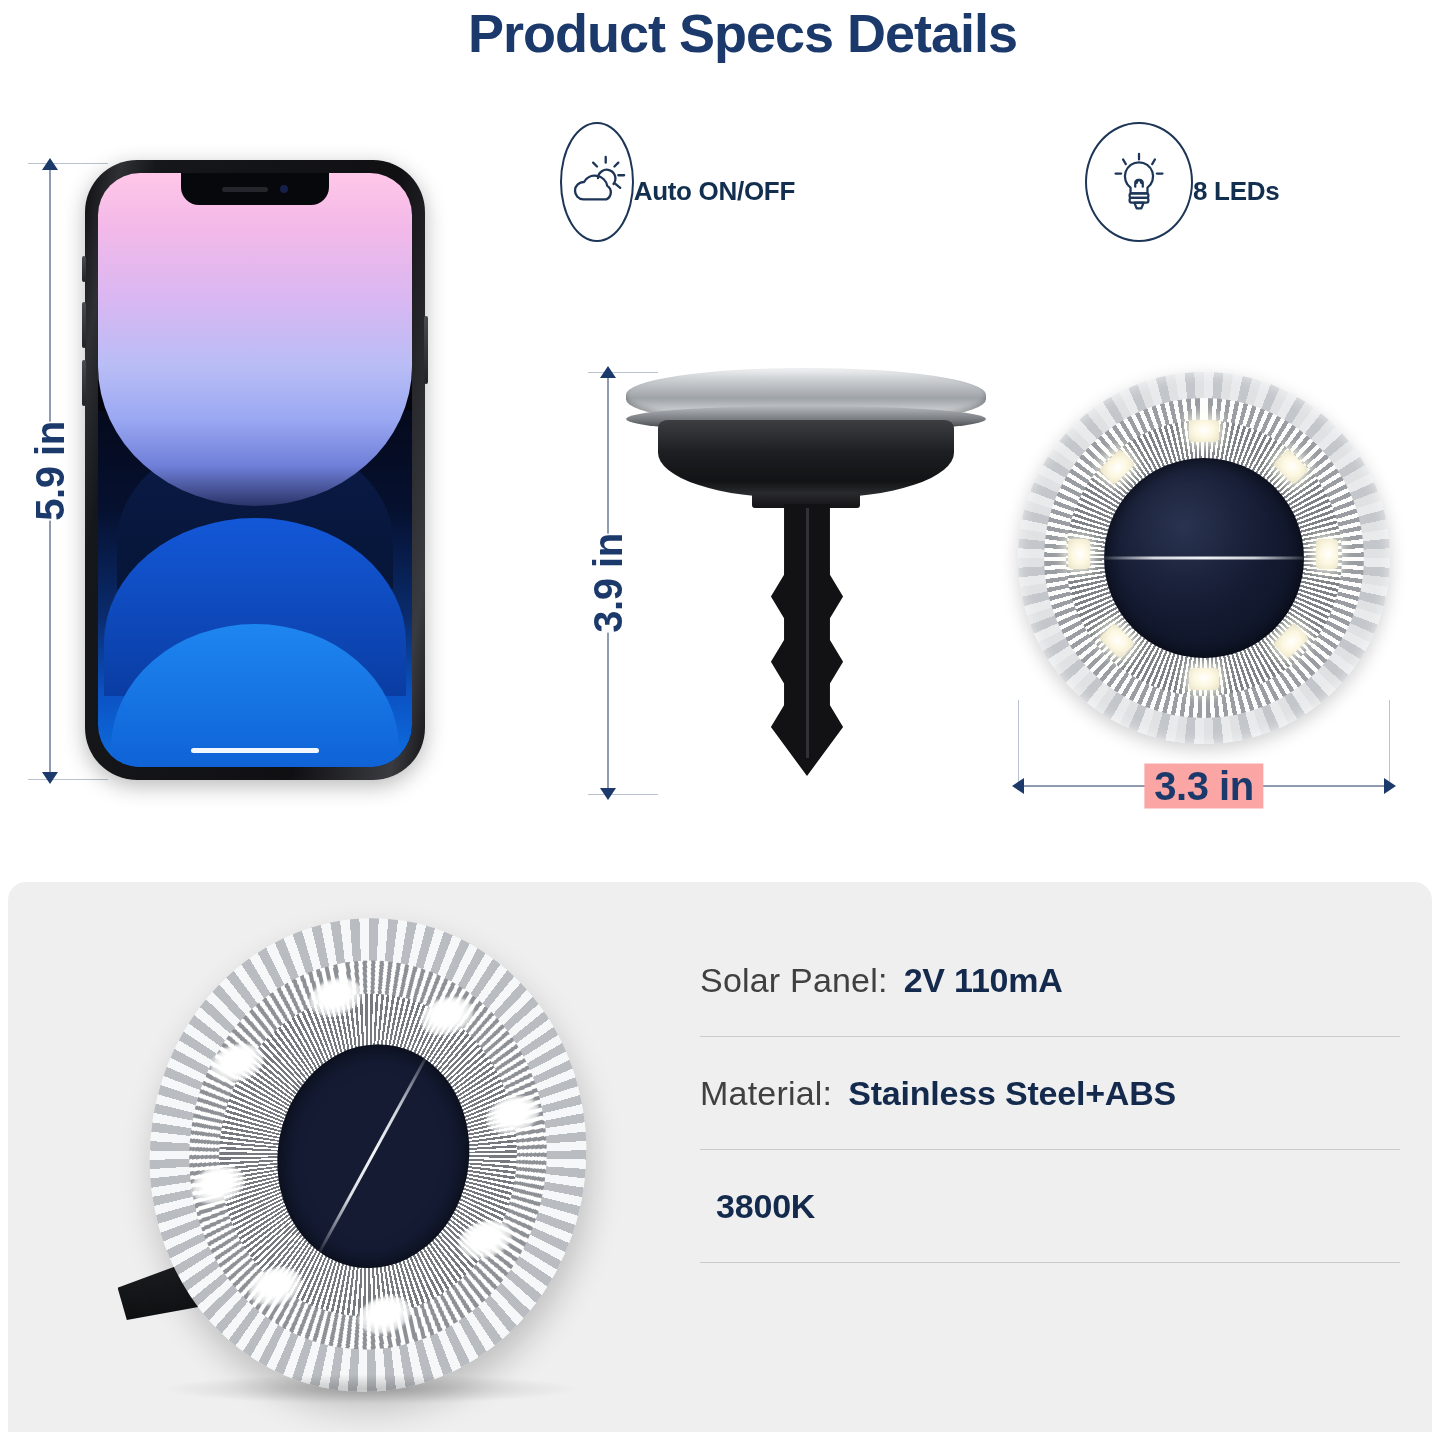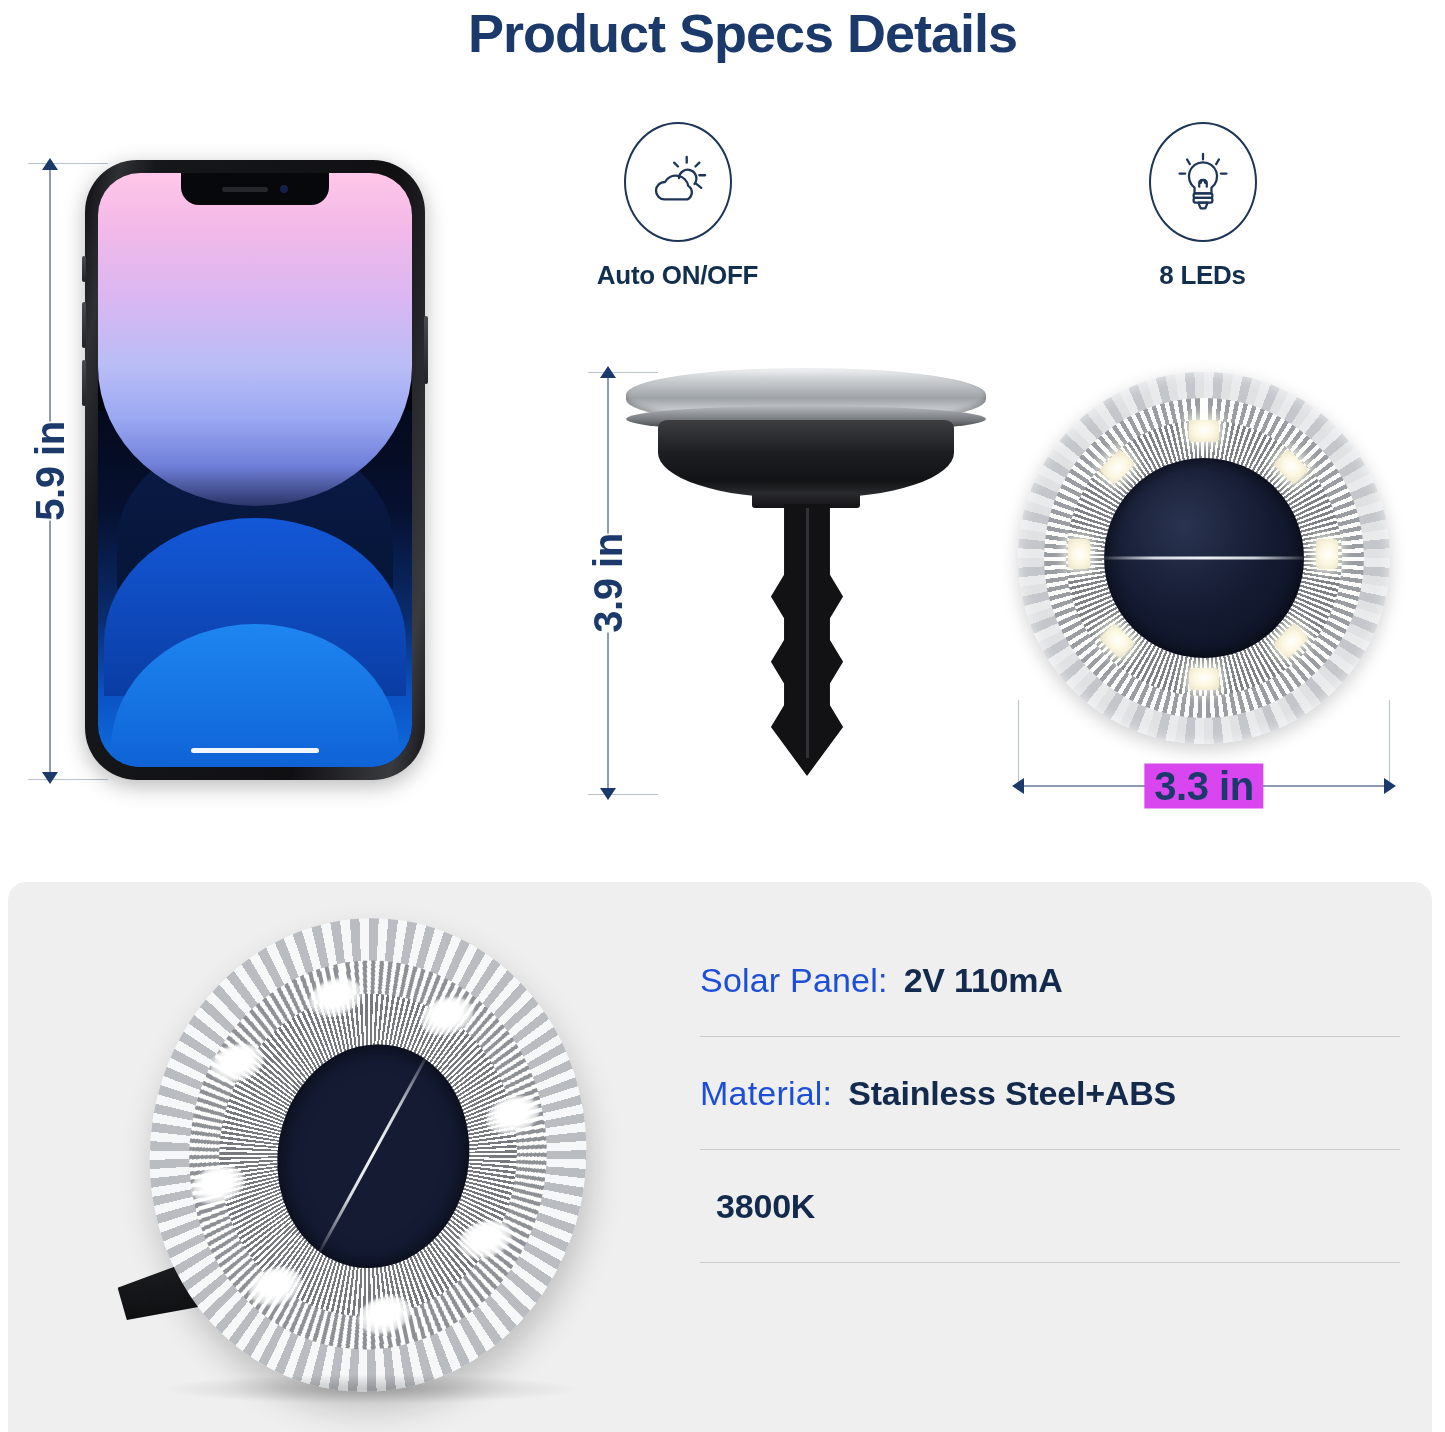--- a/index.html
+++ b/index.html
@@ -16,21 +16,21 @@
     font-size:54px;font-weight:bold;letter-spacing:-1px;
     color:#1b3a6b;
     padding-left:20px;
   }
 
   
   #feature-row{
     position:absolute;left:560px;top:122px;width:760px;height:170px;
     display:flex;justify-content:space-between;align-items:flex-start;
   }
-  .feature{width:235px;display:flex;flex-direction:column;align-items:center;}
+  .feature{width:235px;display:flex;flex-direction:row;align-items:center;}
   .feature-circle{
     width:104px;height:116px;border:2px solid #1d3557;border-radius:50%;
     display:flex;align-items:center;justify-content:center;
   }
   .feature-label{
     margin-top:18px;font-size:26px;font-weight:bold;color:#132f4f;
     white-space:nowrap;letter-spacing:-.3px;
   }
 
   
@@ -101,21 +101,21 @@
   }
   .dim-h .ah{
     position:absolute;top:50%;transform:translateY(-50%);
     width:0;height:0;border-top:8px solid transparent;border-bottom:8px solid transparent;
   }
   .dim-h .ah.lt{left:0;border-right:12px solid #1b3a6b;}
   .dim-h .ah.rt{right:0;border-left:12px solid #1b3a6b;}
   .dim-h .txt{
     position:absolute;left:50%;top:50%;transform:translate(-50%,-50%);
     font-size:40px;font-weight:bold;color:#1b3a6b;white-space:nowrap;
-    background:#d946ef;padding:0 10px;letter-spacing:-.5px;
+    background:#fca5a5;padding:0 10px;letter-spacing:-.5px;
   }
   .ext-v{position:absolute;width:1px;background:#b9c2d0;}
 
   
   #side-light{position:absolute;left:620px;top:368px;width:372px;height:430px;}
   .sv-cap{
     position:absolute;left:6px;top:0;width:360px;height:58px;border-radius:50%/46%;
     background:linear-gradient(180deg,#f3f4f5 0%,#cfd2d5 18%,#9ea3a8 52%,#d8dadd 80%,#b7bbbf 100%);
     box-shadow:inset 0 -3px 5px rgba(0,0,0,.25);
   }
@@ -249,21 +249,21 @@
   }
 
   
   #spec-table{position:absolute;left:692px;top:42px;width:700px;}
   .spec-row{
     height:112px;display:flex;align-items:center;
     border-bottom:1px solid #c9cbce;
   }
   .spec-row:first-child{border-top:none;}
   .spec-label{
-    font-size:34px;font-weight:normal;color:#1d4ed8;letter-spacing:.2px;
+    font-size:34px;font-weight:normal;color:#404040;letter-spacing:.2px;
   }
   .spec-value{
     font-size:34px;font-weight:bold;color:#132a4d;margin-left:16px;letter-spacing:-.2px;
   }
 </style>
 </head>
 <body>
 
 <div id="page-title">Product Specs Details</div>
 

